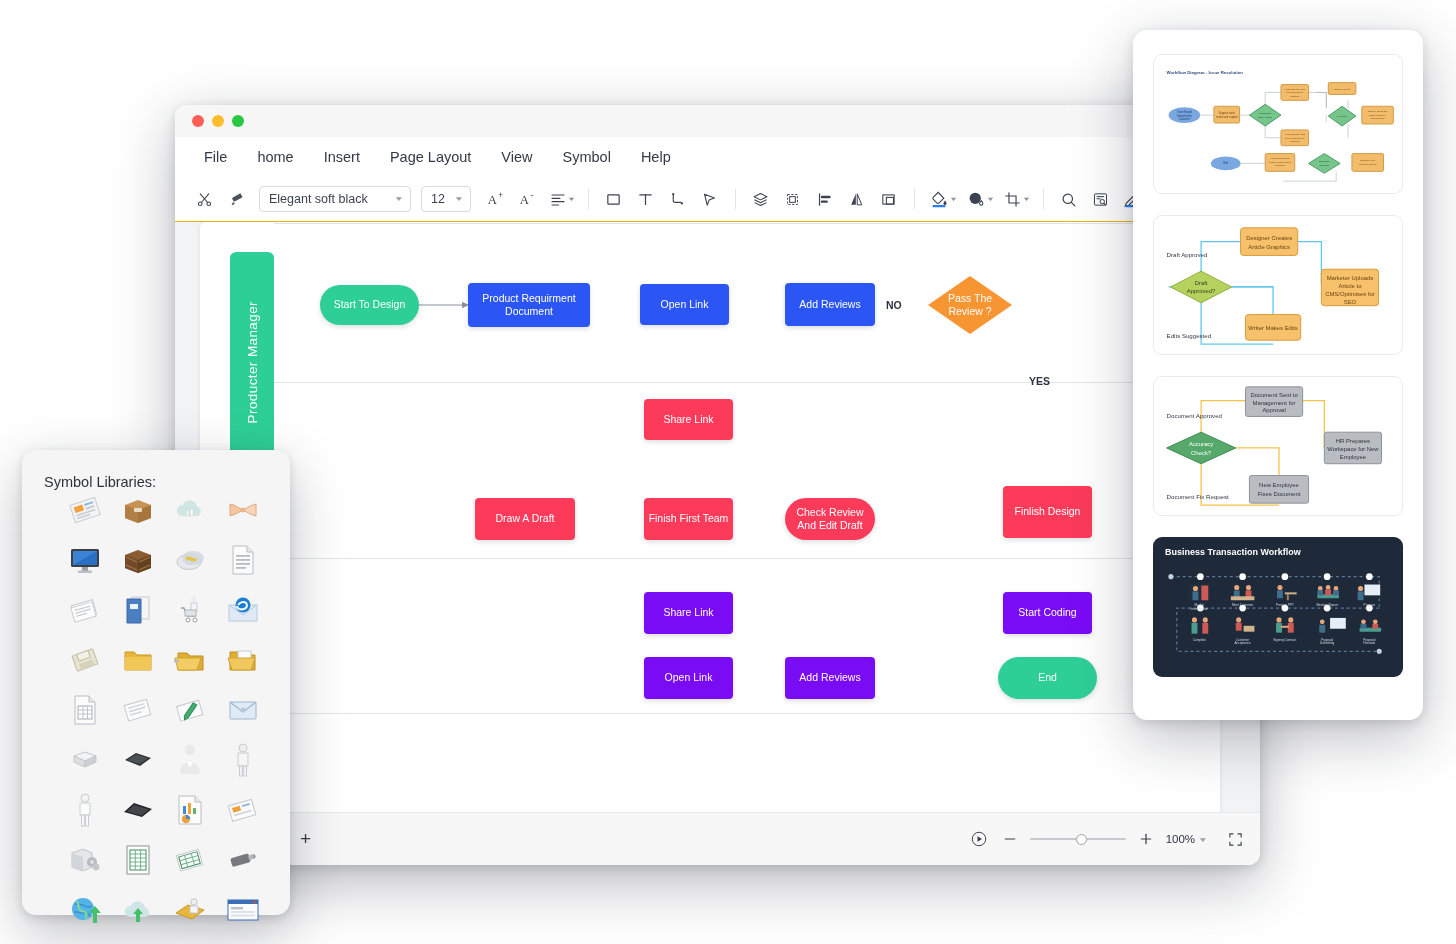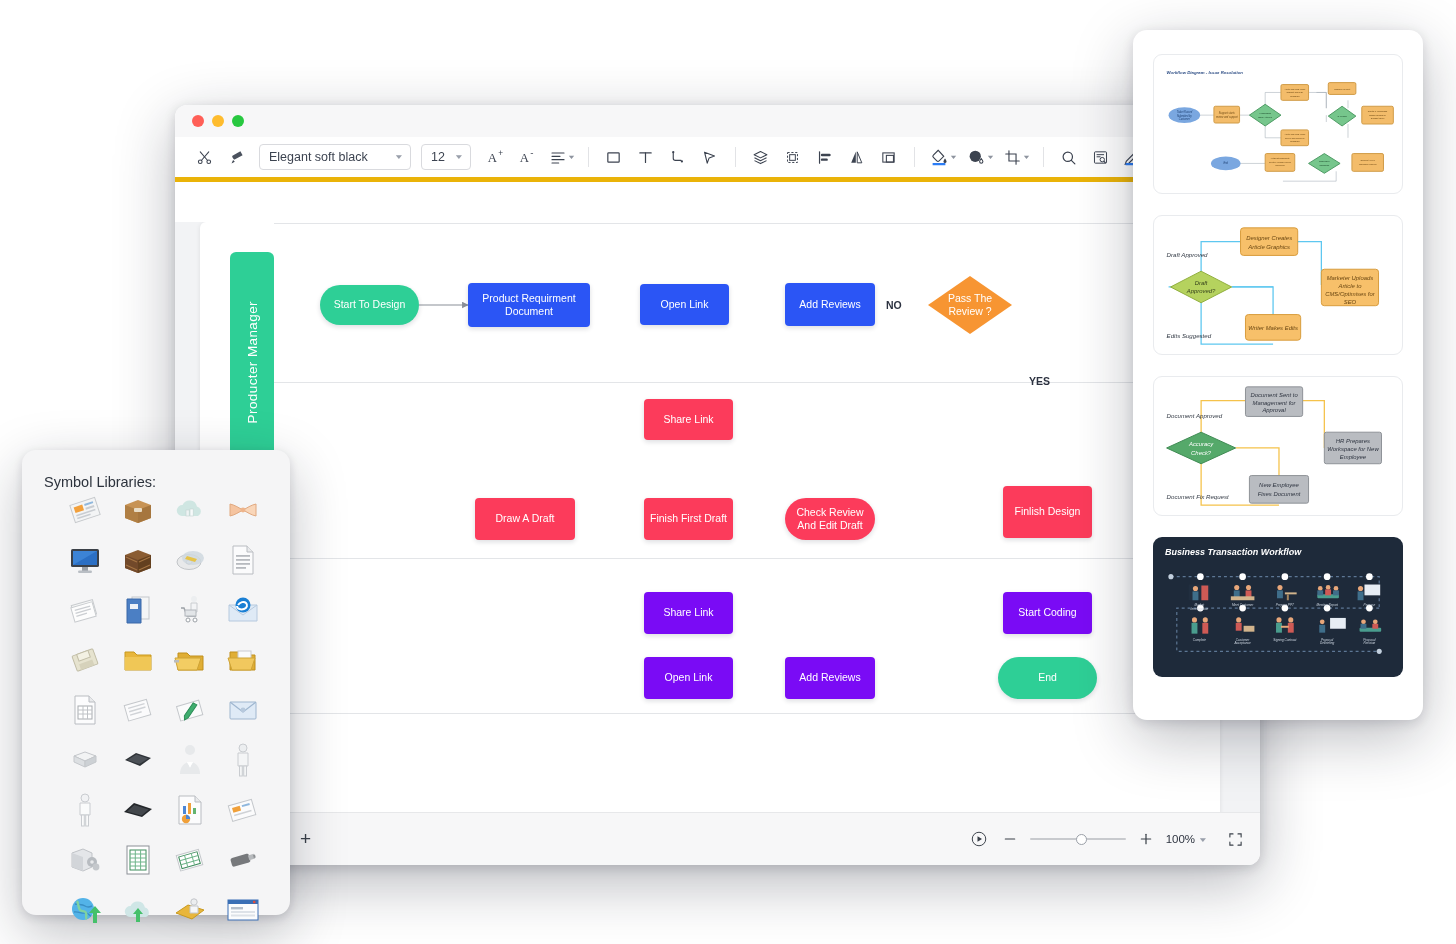--- a/index.html
+++ b/index.html
@@ -33,21 +33,21 @@
   #menubar {
     height: 40px; background: #ffffff;
     display: flex; align-items: center; padding-left: 14px;
   }
   .menu-item {
     font-size: 14.5px; color: #333a45; padding: 5px 15px;
     border-radius: 4px; cursor: default; white-space: nowrap;
   }
 
   #toolbar {
-    height: 45px; background: #ffffff; border-bottom: 5px solid #eab308;
+    height: 45px; background: #ffffff; border-bottom: 1px solid #eab308;
     display: flex; align-items: center; padding: 0 14px; gap: 2px;
   }
   .tb-btn {
     width: 30px; height: 30px; display: flex; align-items: center;
     justify-content: center; border-radius: 4px; cursor: default;
     color: #3c4350;
   }
   .tb-sep { width: 1px; height: 20px; background: #e2e3e6; margin: 0 8px; }
   .tb-gap { width: 6px; }
   .combo {
@@ -155,40 +155,49 @@
 
   
   #templates-panel {
     position: absolute; left: 1133px; top: 30px; width: 290px; height: 690px;
     background: #ffffff; border-radius: 14px;
     box-shadow: 0 18px 60px rgba(20,24,40,.28), 0 3px 12px rgba(20,24,40,.14);
     z-index: 20; padding: 24px 20px; display: flex; flex-direction: column; gap: 21px;
   }
   .tpl-card {
     background: #fff; border: 1px solid #e9ebee; border-radius: 9px;
-    height: 140px; overflow: hidden; position: relative; font-style: italic;
+    height: 140px; overflow: hidden; position: relative;
   }
   .tpl-card.dark { background: #1e2a3a; border: none; }
   #tpl4-inner { position: absolute; inset: 0; padding: 10px 12px; }
   #tpl4-title { color: #fff; font-size: 9px; font-weight: bold; line-height: 1.25; }
   .tpl-svg { width: 100%; height: 100%; display: block; }
 </style>
 </head>
 <body>
 
 <div class="stage">
 
   <div id="app-window">
 
     <div id="titlebar">
       <div class="traffic tl-red"></div>
       <div class="traffic tl-yellow"></div>
       <div class="traffic tl-green"></div>
     </div>
 
+    <div id="menubar">
+      <div class="menu-item">File</div>
+      <div class="menu-item">home</div>
+      <div class="menu-item">Insert</div>
+      <div class="menu-item">Page Layout</div>
+      <div class="menu-item">View</div>
+      <div class="menu-item">Symbol</div>
+      <div class="menu-item">Help</div>
+    </div>
 
     <div id="toolbar">
 
       <div class="tb-btn">
         <svg width="17" height="17" viewBox="0 0 24 24" fill="none" stroke="currentColor" stroke-width="1.5" stroke-linecap="round">
           <circle cx="6" cy="18" r="2.6"></circle>
             <circle cx="18" cy="18" r="2.6"></circle>
           <line x1="7.6" y1="16.2" x2="18" y2="4"></line>
             <line x1="16.4" y1="16.2" x2="6" y2="4"></line>
         </svg>
@@ -430,21 +439,21 @@
         <div class="node n-orange" style="left:728px; top:54px;">
           <span>Pass The Review ?</span>
         </div>
         <div class="node n-red" style="left:444px; top:177px; width:89px; height:41px;">
           <span>Share Link</span>
         </div>
         <div class="node n-red" style="left:275px; top:276px; width:100px; height:42px;">
           <span>Draw A Draft</span>
         </div>
         <div class="node n-red" style="left:444px; top:276px; width:89px; height:42px;">
-          <span>Finish First Draft</span>
+          <span>Finish First Team</span>
         </div>
         <div class="node n-red" style="left:585px; top:276px; width:90px; height:42px;border-radius:21px;">
           <span>Check Review And Edit Draft</span>
         </div>
         <div class="node n-red" style="left:803px; top:264px; width:89px; height:52px;">
           <span>Finlish Design</span>
         </div>
         <div class="node n-purple" style="left:444px; top:370px; width:89px; height:42px;">
           <span>Share Link</span>
         </div>

